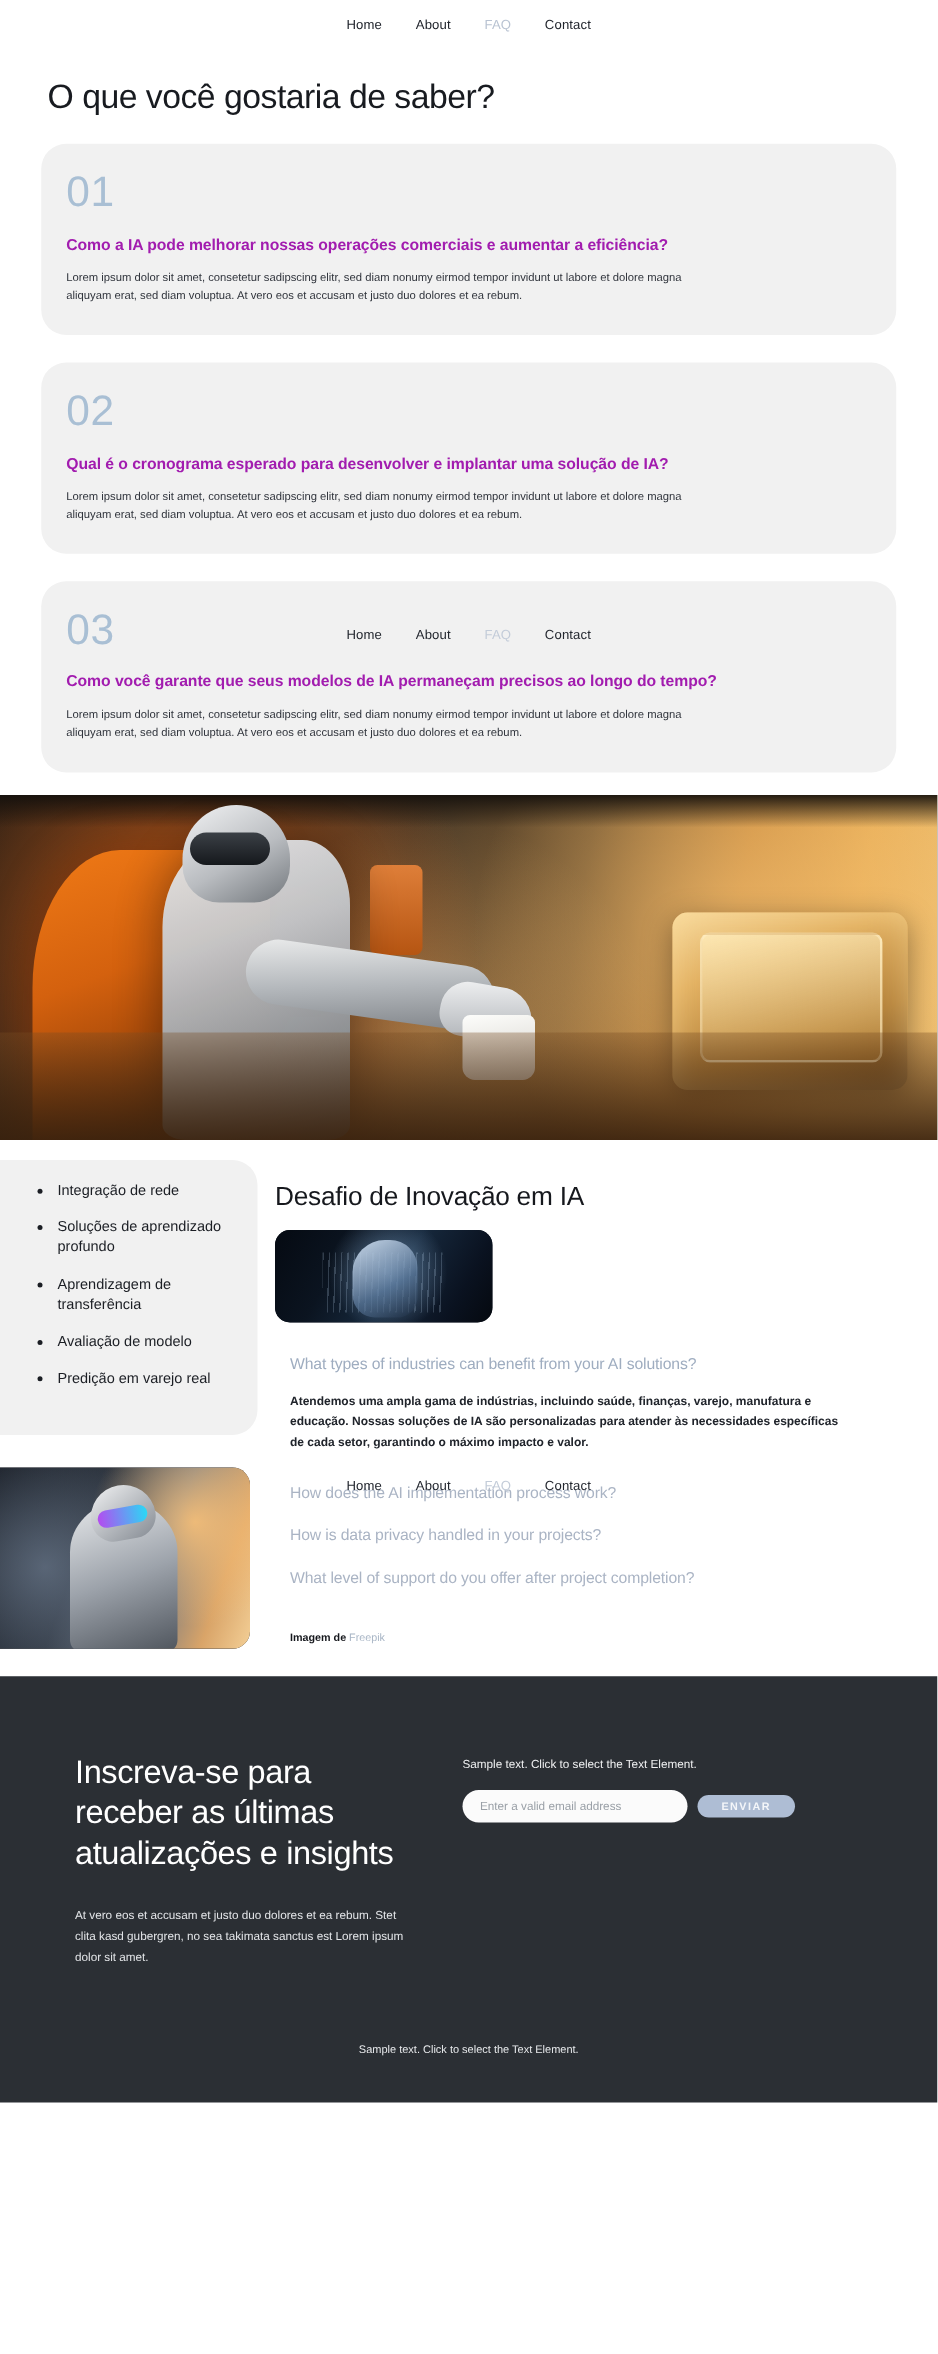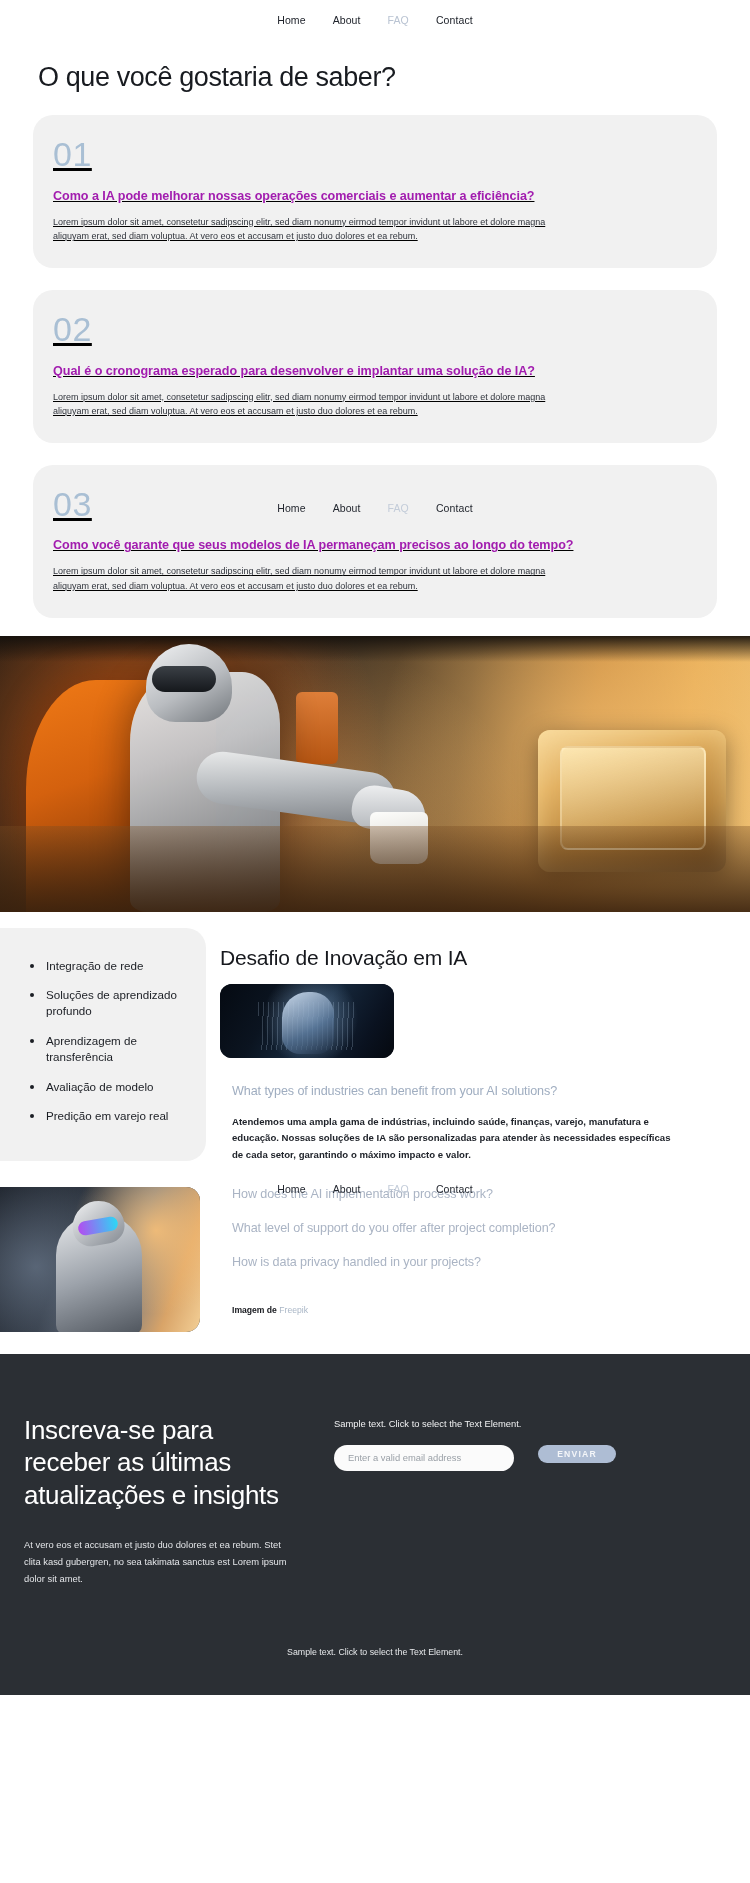--- a/index.html
+++ b/index.html
@@ -37,21 +37,20 @@
     color: #181b20;
     letter-spacing: -.4px;
   }
 
   
   .faq-wrap { margin: 22px 33px 0 33px; display: flex; flex-direction: column; gap: 22px; }
   .faq-card {
     background: #f1f1f1;
     border-radius: 20px;
     padding: 22px 20px 24px 20px;
-    text-decoration: underline;
   }
   .faq-num {
     font-size: 34px;
     font-weight: 400;
     color: #a9bfd4;
     letter-spacing: .5px;
     line-height: 1.05;
   }
   .faq-q {
     margin-top: 16px;
@@ -164,21 +163,21 @@
     position: absolute; left: 0; right: 0; top: 0; height: 26px;
     background: linear-gradient(180deg, rgba(20,16,12,.92), rgba(20,16,12,0));
   }
 
   
   .mid { display: flex; align-items: flex-start; }
   .mid-left { width: 206px; padding-top: 16px; }
   .bullet-card {
     background: #f1f1f1;
     border-radius: 0 20px 20px 0;
-    padding: 30px 16px 36px 30px;
+    padding: 17px 16px 36px 30px;
   }
   .bullet-card ul { list-style: none; }
   .bullet-card li {
     position: relative;
     font-size: 11.6px;
     color: #1b1e24;
     line-height: 1.42;
     margin-bottom: 13px;
     padding-left: 16px;
   }
@@ -280,21 +279,21 @@
     padding-left: 12px;
   }
   .credit a { color: #a9b6c6; font-weight: 400; text-decoration: none; cursor: pointer; }
 
   .ghost-nav-2 { top: 1183px; }
 
   
   .cta {
     margin-top: 22px;
     background: #2b2f34;
-    padding: 60px 48px 0 24px;
+    padding: 60px 48px 0 60px;
     min-height: 341px;
     position: relative;
   }
   .cta-inner { display: flex; gap: 40px; }
   .cta-left { width: 270px; }
   .cta-h {
     font-size: 26px;
     line-height: 1.25;
     font-weight: 400;
     color: #ffffff;
@@ -304,21 +303,21 @@
     margin-top: 26px;
     font-size: 9.4px;
     line-height: 1.8;
     color: #e3e5e8;
   }
   .cta-right { flex: 1; padding-top: 4px; }
   .cta-sample {
     font-size: 9.4px;
     color: #f0f1f2;
   }
-  .form-row { margin-top: 16px; display: flex; align-items: flex-start; gap: 24px; }
+  .form-row { margin-top: 16px; display: flex; align-items: center; gap: 8px; }
   .email-input {
     width: 180px;
     height: 26px;
     border-radius: 13px;
     border: none;
     outline: none;
     background: #fbfbfb;
     padding: 0 14px;
     font-size: 9.4px;
     color: #2b2f34;
@@ -434,24 +433,24 @@
 
     <div class="acc">
       <div class="acc-item">
         <div class="acc-q open">What types of industries can benefit from your AI solutions?</div>
         <div class="acc-body">Atendemos uma ampla gama de indústrias, incluindo saúde, finanças, varejo, manufatura e educação. Nossas soluções de IA são personalizadas para atender às necessidades específicas de cada setor, garantindo o máximo impacto e valor.</div>
       </div>
       <div class="acc-item">
         <div class="acc-q">How does the AI implementation process work?</div>
       </div>
       <div class="acc-item">
-        <div class="acc-q">What level of support do you offer after project completion?</div>
+        <div class="acc-q">How is data privacy handled in your projects?</div>
       </div>
       <div class="acc-item">
-        <div class="acc-q">How is data privacy handled in your projects?</div>
+        <div class="acc-q">What level of support do you offer after project completion?</div>
       </div>
     </div>
 
     <div class="credit">
       <span>Imagem de</span>
       <a>Freepik</a>
     </div>
   </div>
 </div>
 

